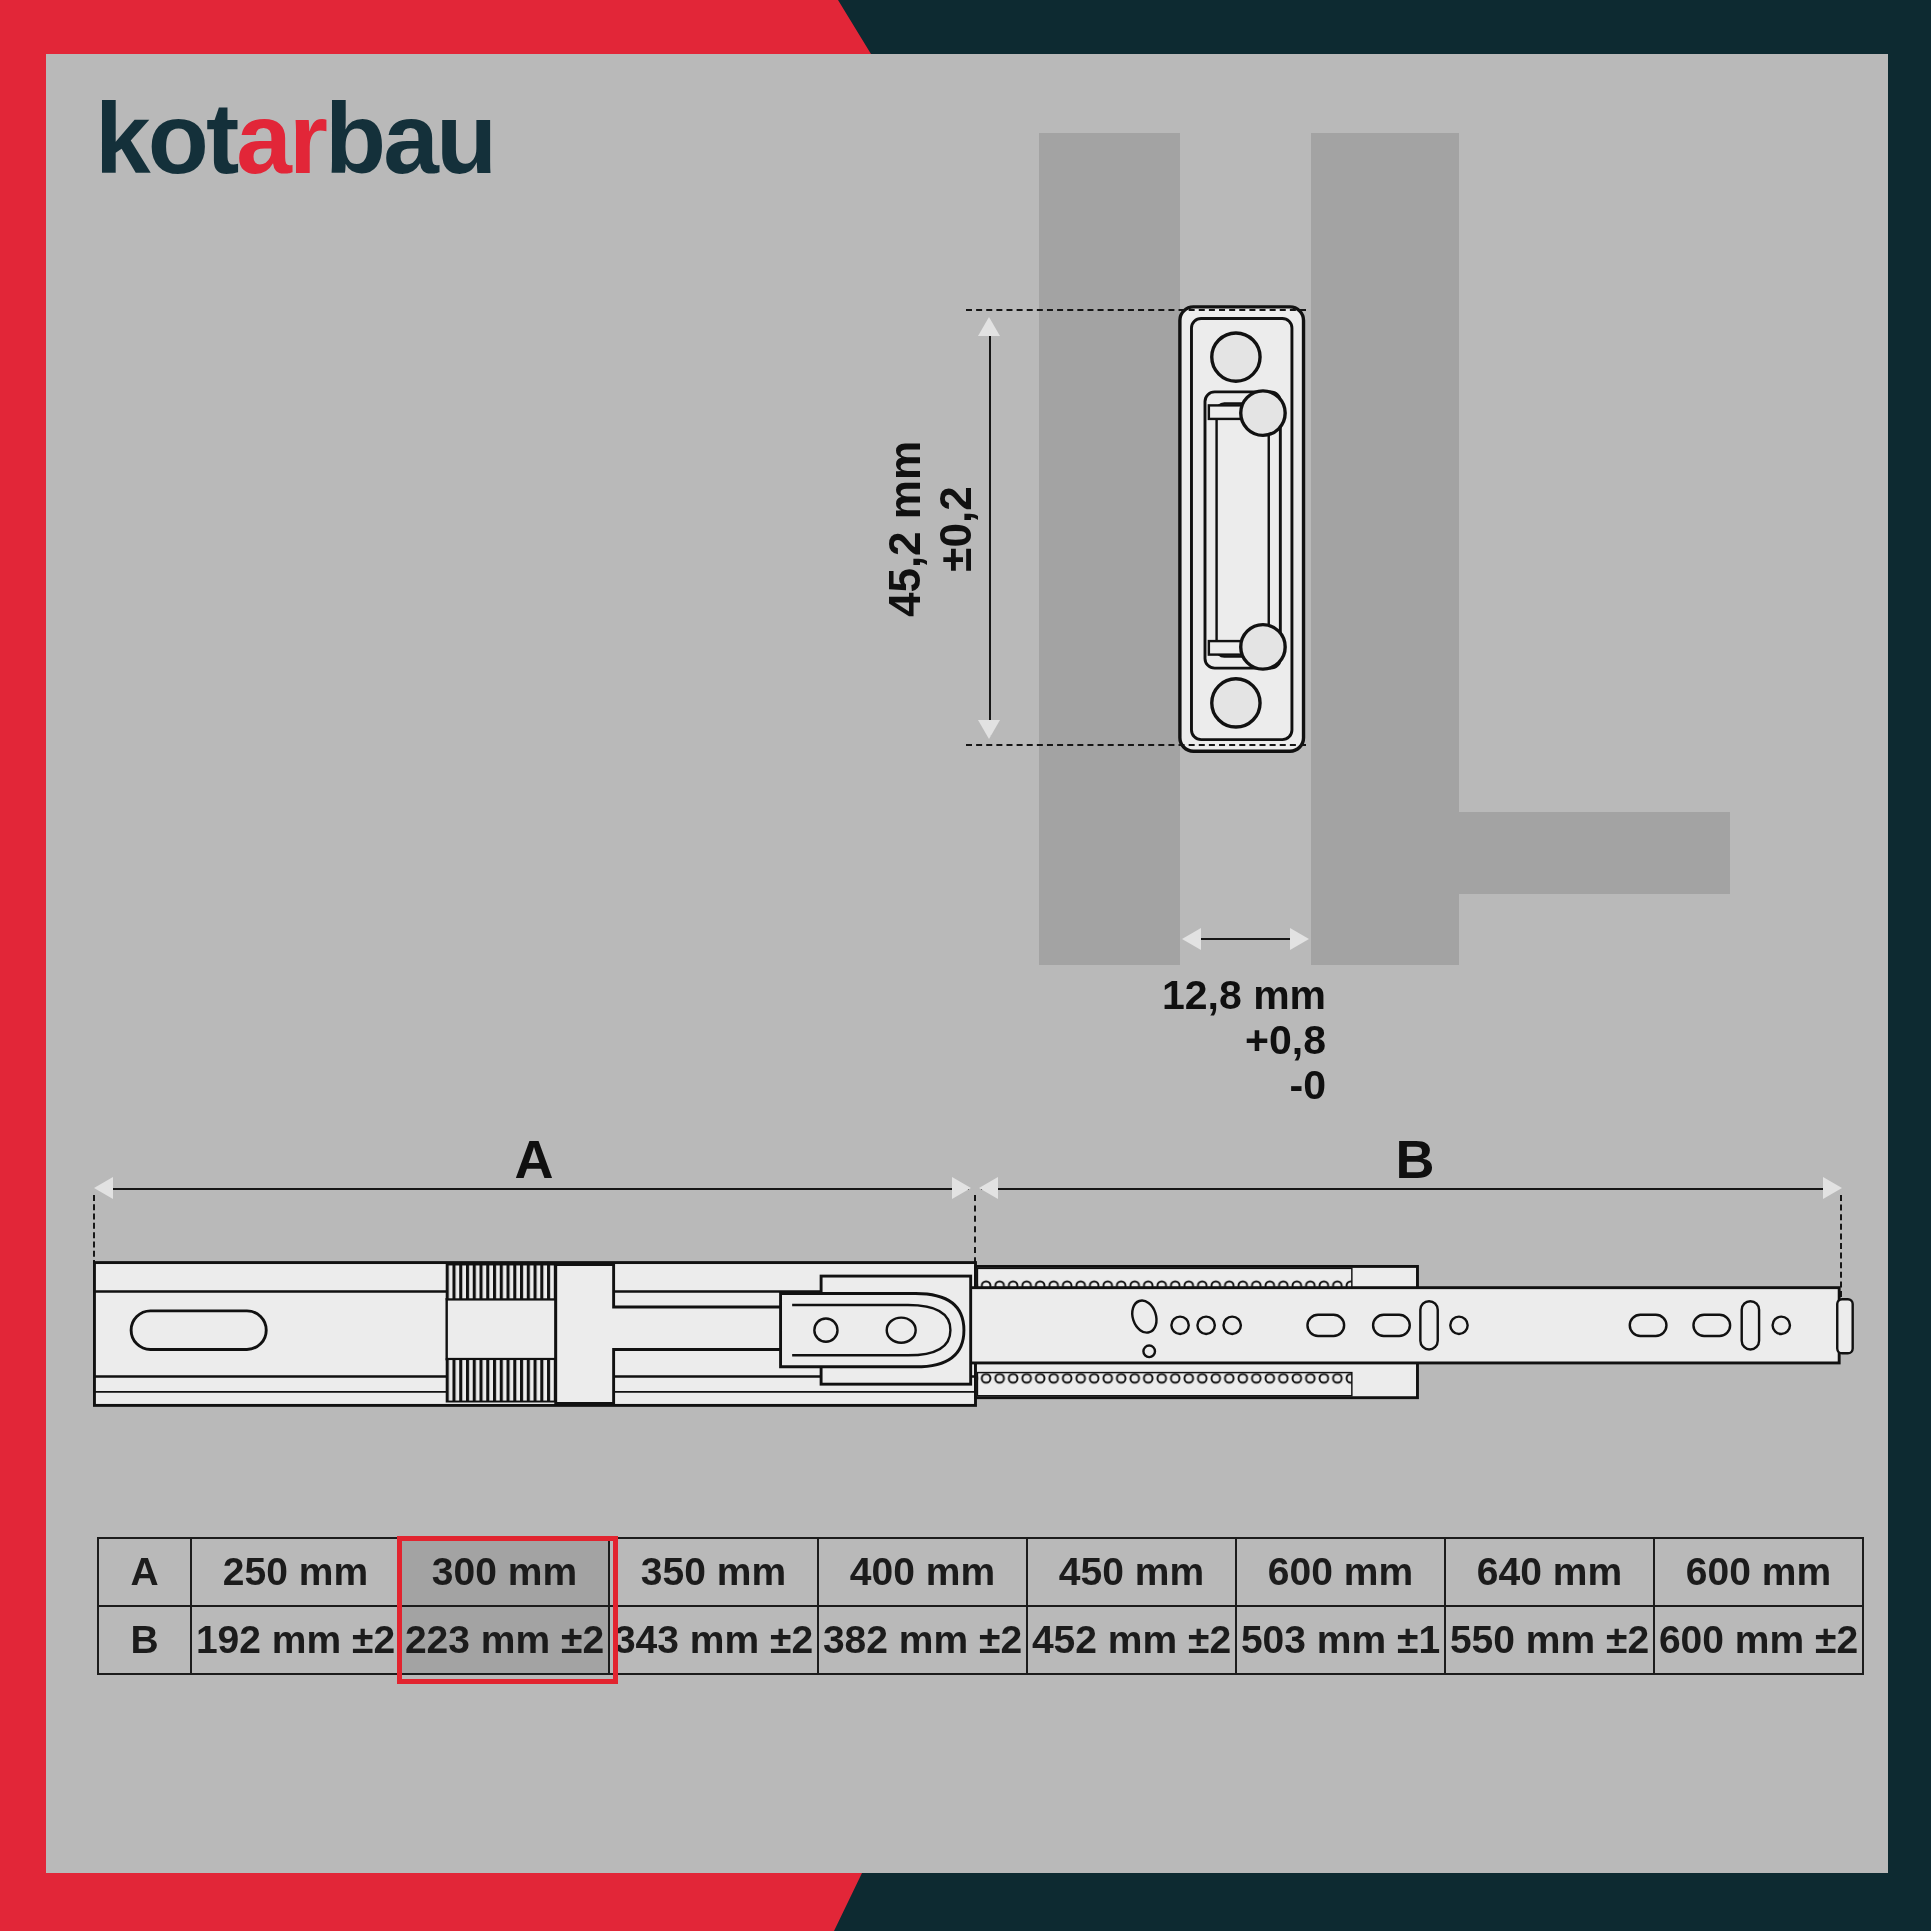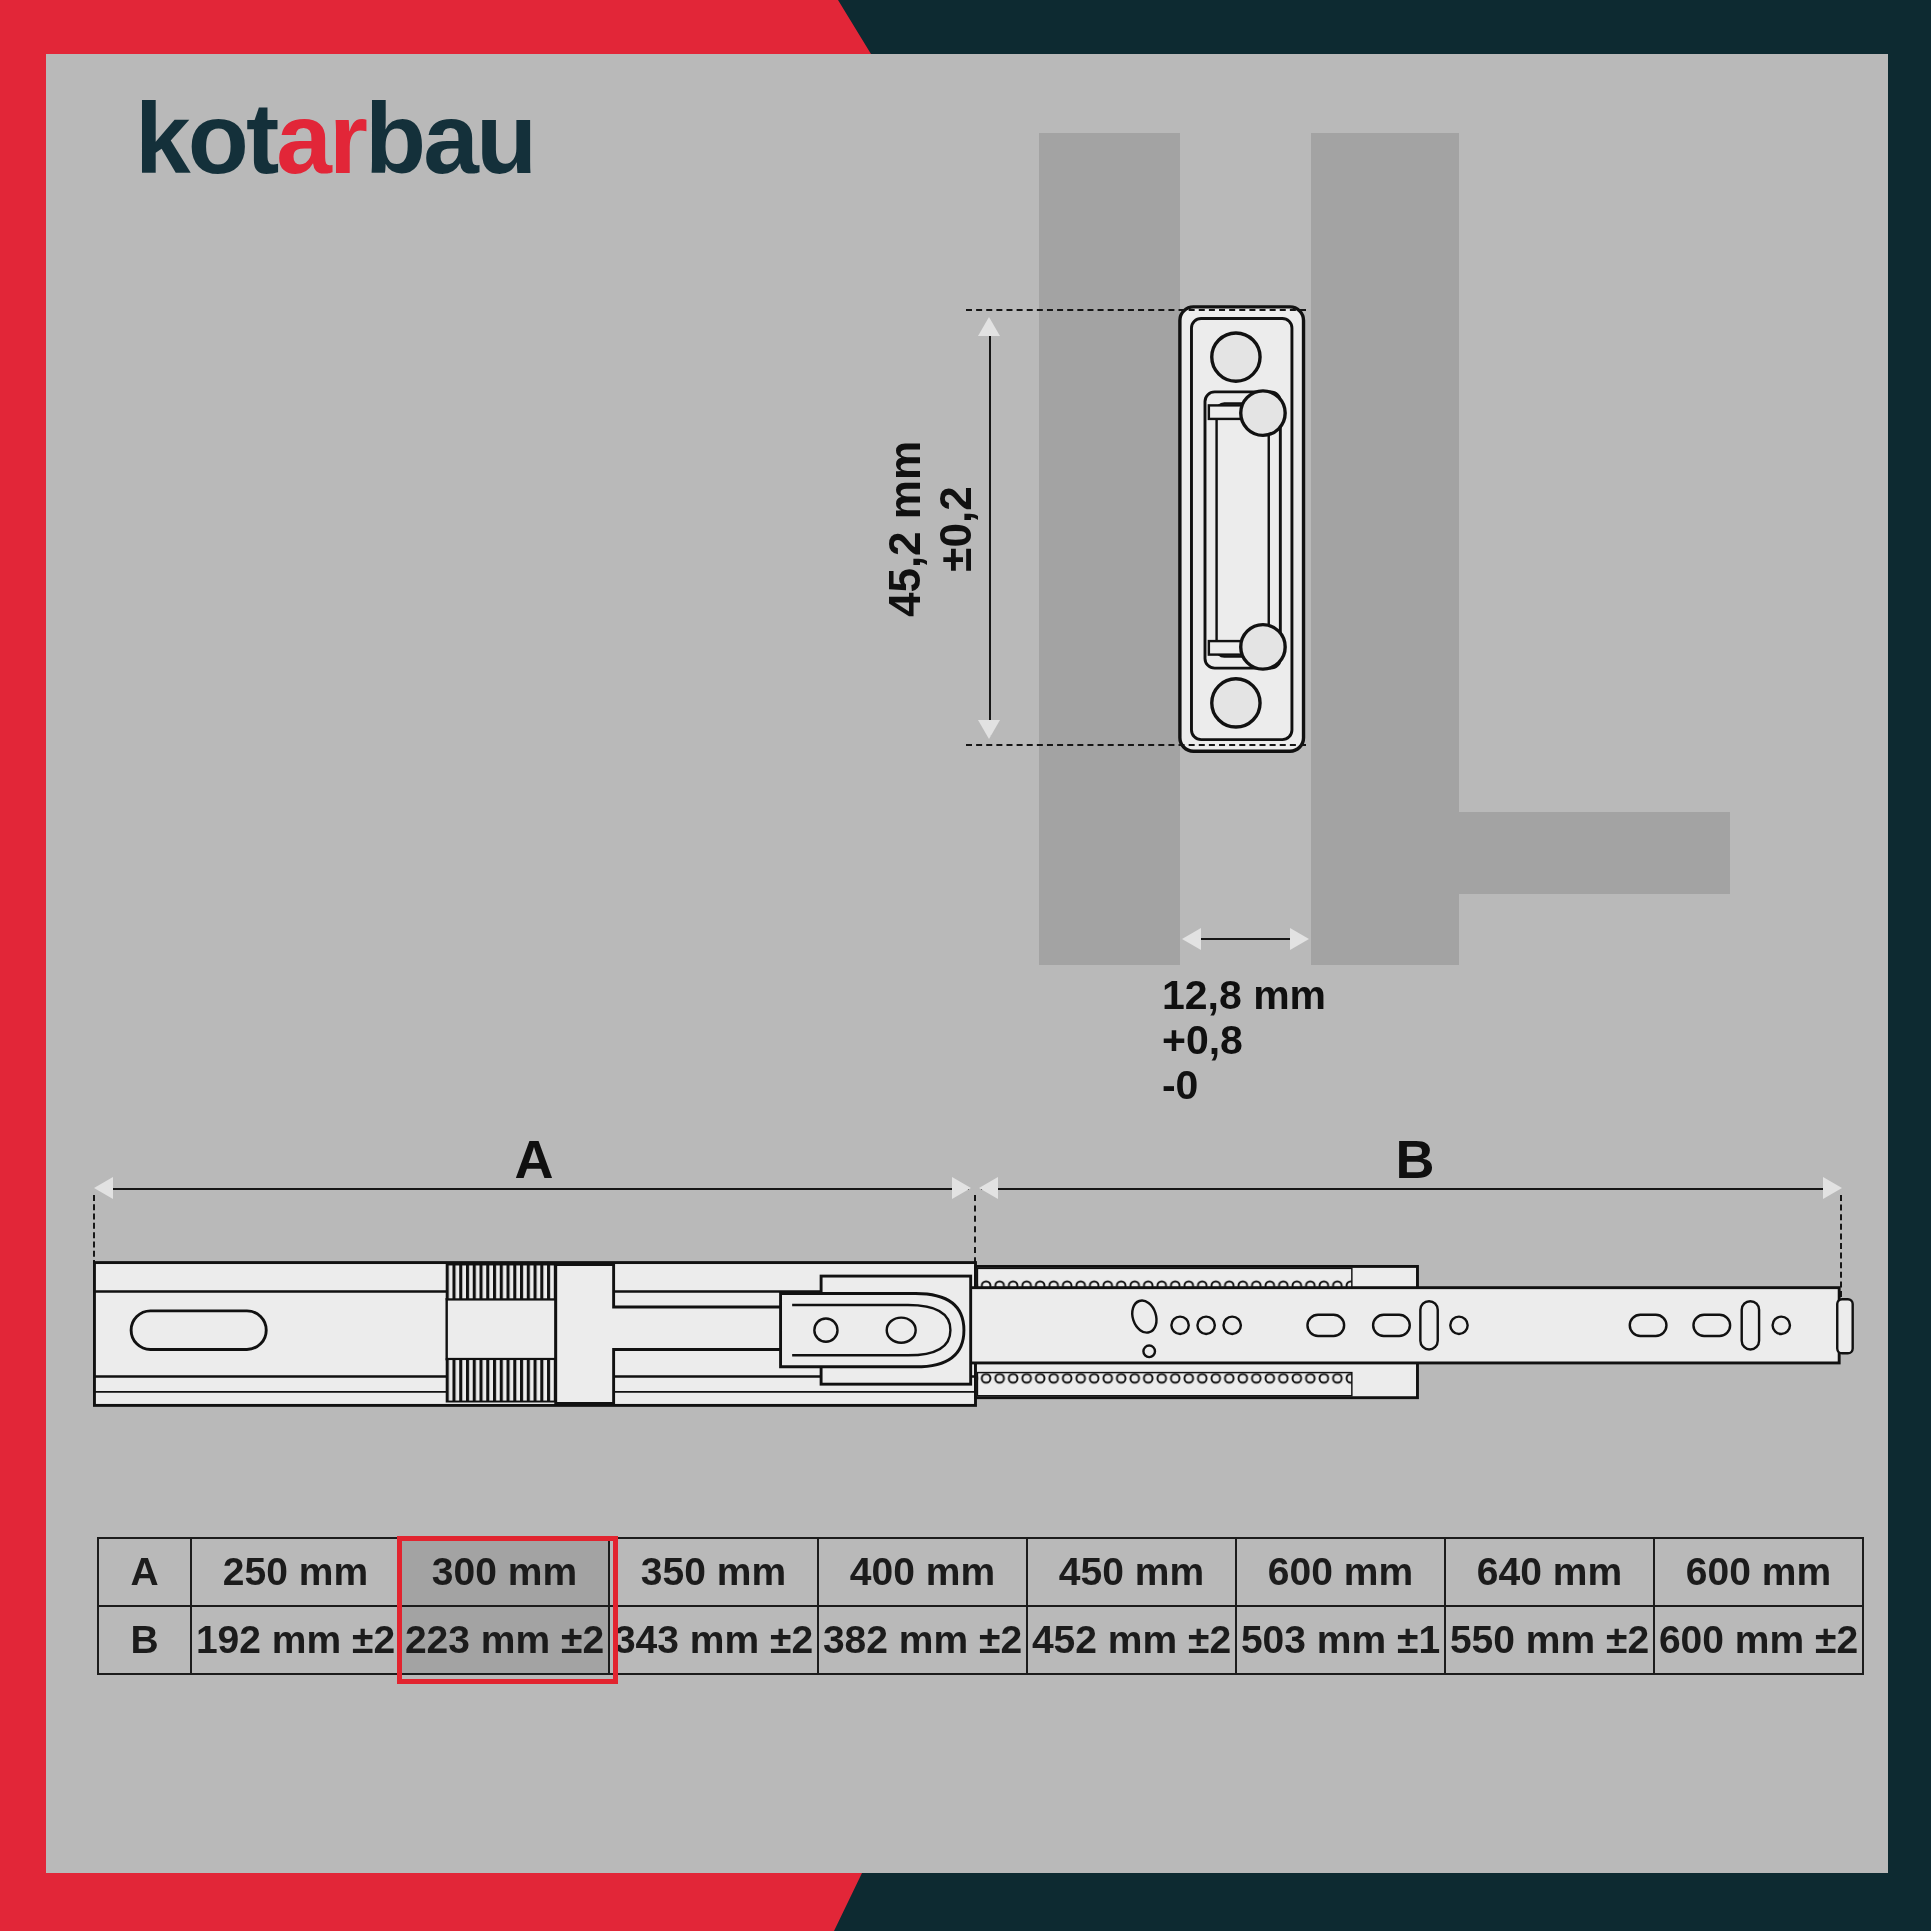--- a/index.html
+++ b/index.html
@@ -4,38 +4,38 @@
 <style>
   html,body{margin:0;padding:0;background:#444;}
   .canvas{position:relative;width:1931px;height:1931px;background:#0d2a31;overflow:hidden;
           font-family:"Liberation Sans", sans-serif;}
   .abs{position:absolute;}
   
   .frame-red{position:absolute;inset:0;background:#e22638;
              clip-path:polygon(0 0,838px 0,871px 54px,46px 54px,46px 1873px,862px 1873px,834px 1931px,0 1931px);}
   .content-bg{position:absolute;left:46px;top:54px;width:1842px;height:1819px;background:#b9b9b9;}
   
-  .logo{position:absolute;left:95px;top:81px;font-size:100px;font-weight:800;letter-spacing:-2.9px;color:#14303a;margin-left:40px;}
+  .logo{position:absolute;left:95px;top:81px;font-size:100px;font-weight:800;letter-spacing:-2.9px;color:#14303a;}
   .logo .red{color:#e22638;}
   
   .bar{position:absolute;background:#a3a3a3;}
   
   .dash-h{position:absolute;border-top:2.9px dashed #161616;height:0;}
   .dash-v{position:absolute;border-left:2.9px dashed #161616;width:0;}
   .dim-h{position:absolute;height:2.4px;background:#161616;}
   .dim-v{position:absolute;width:2.4px;background:#161616;}
   .ah{position:absolute;width:0;height:0;border-style:solid;}
   .ah-left {border-width:11.6px 19.3px 11.6px 0;border-color:transparent #e2e2e2 transparent transparent;}
   .ah-right{border-width:11.6px 0 11.6px 19.3px;border-color:transparent transparent transparent #e2e2e2;}
   .ah-up   {border-width:0 11.6px 19.3px 11.6px;border-color:transparent transparent #e2e2e2 transparent;}
   .ah-down {border-width:19.3px 11.6px 0 11.6px;border-color:#e2e2e2 transparent transparent transparent;}
   
   .lbl{position:absolute;font-weight:bold;color:#101010;white-space:pre;}
   .dim-rot{transform:translate(-50%,-50%) rotate(-90deg);font-size:44px;line-height:1.16;text-align:center;}
-  .gap-lbl{transform:translateX(-50%);font-size:41px;line-height:1.1;text-align:left;}
+  .gap-lbl{transform:translateX(-50%);font-size:41px;line-height:1.1;text-align:right;}
   .ab-lbl{transform:translateX(-50%);font-size:54px;}
   
   .spec-table{position:absolute;left:97px;top:1537px;display:grid;
               grid-template-columns:93px repeat(8,209px);grid-auto-rows:68px;
               border-top:2.4px solid #1c1c1c;border-left:2.4px solid #1c1c1c;}
   .cell{border-right:2.4px solid #1c1c1c;border-bottom:2.4px solid #1c1c1c;
         display:flex;align-items:center;justify-content:center;
         font-size:39px;font-weight:bold;color:#1c1c1c;}
   .cell.hl{background:#a3a3a3;}
   .hl-frame{position:absolute;left:298px;top:-2.9px;width:211px;height:138px;

